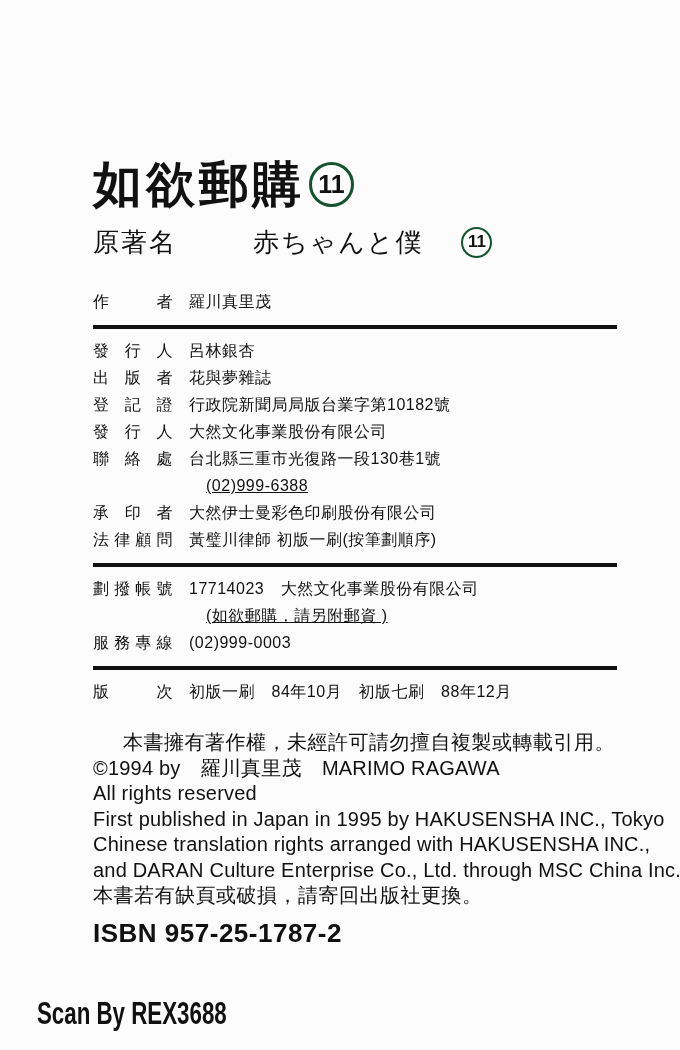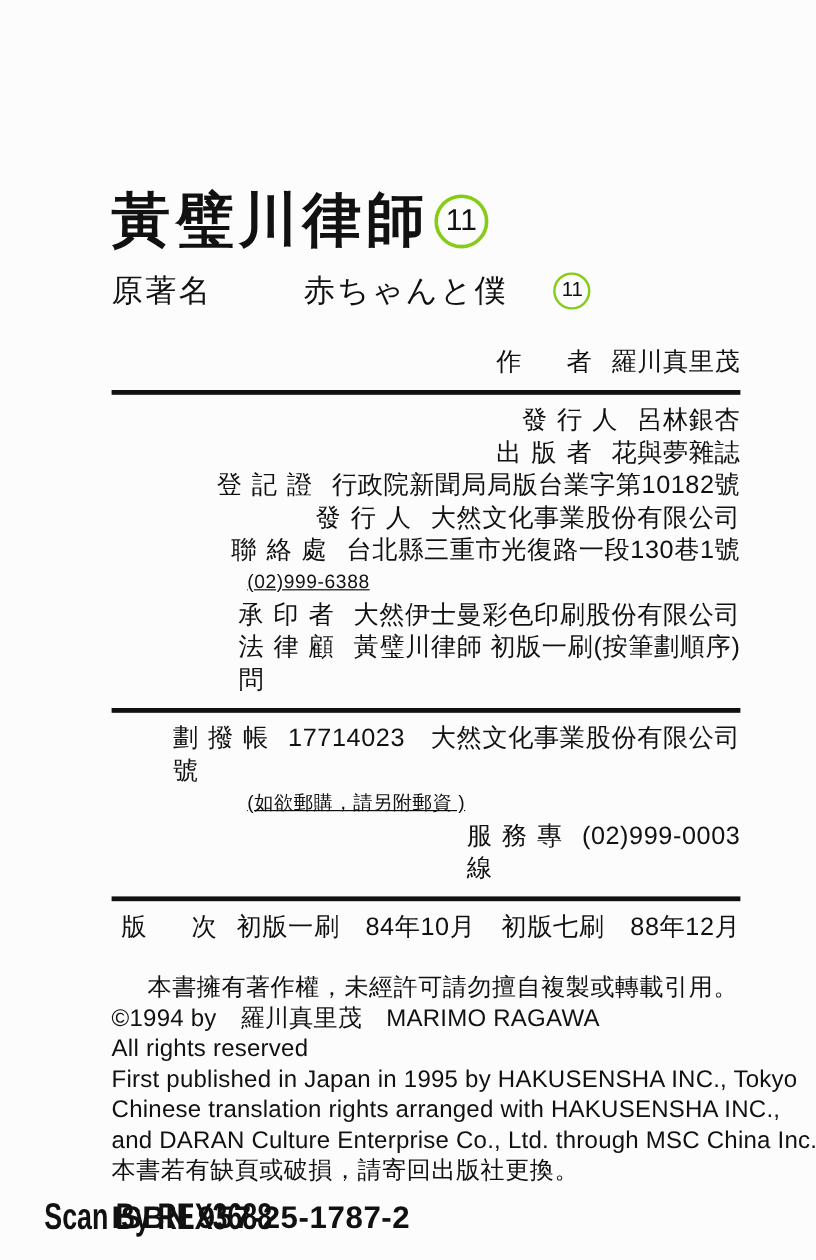--- a/index.html
+++ b/index.html
@@ -29,27 +29,27 @@
     font-size: 49px;
     letter-spacing: 4px;
     line-height: 1;
     white-space: nowrap;
   }
   .vol-badge {
     display: inline-flex;
     align-items: center;
     justify-content: center;
     box-sizing: border-box;
-    border: 3px solid #84cc16;
+    border: 3px solid #14532d;
     border-radius: 50%;
     width: 45px;
     height: 45px;
     margin-left: 4px;
     font-size: 25px;
-    font-weight: normal;
+    font-weight: bold;
     letter-spacing: 0;
     flex: 0 0 auto;
   }
   .subtitle-row {
     display: flex;
     align-items: center;
     margin-top: 18px;
     font-size: 26px;
     letter-spacing: 2px;
     line-height: 1.2;
@@ -62,24 +62,23 @@
     height: 31px;
     border-width: 2px;
     font-size: 17px;
     margin-left: 2px;
   }
 
   
   .credits { margin-top: 30px; }
   .crow {
     display: flex;
-    font-size: 21px;
+    font-size: 16px;
     line-height: 27px;
     letter-spacing: 0.5px;
-    justify-content: flex-end;
   }
   .crow .lbl {
     flex: 0 0 80px;
     text-align: justify;
     text-align-last: justify;
   }
   .crow .val { margin-left: 16px; white-space: pre; }
   .val2 {
     margin-left: 113px;
     font-size: 16px;
@@ -128,21 +127,21 @@
     white-space: nowrap;
   }
 </style>
 </head>
 <body>
 
 <div class="page">
   <div class="content">
 
     <div class="title-row">
-      <span>黃璧川律師</span>
+      <span>如欲郵購</span>
       <span class="vol-badge">11</span>
     </div>
 
     <div class="subtitle-row">
       <span class="subtitle-label">原著名</span>
       <span>赤ちゃんと僕</span>
       <span class="vol-badge small">11</span>
     </div>
 
     <div class="credits">

